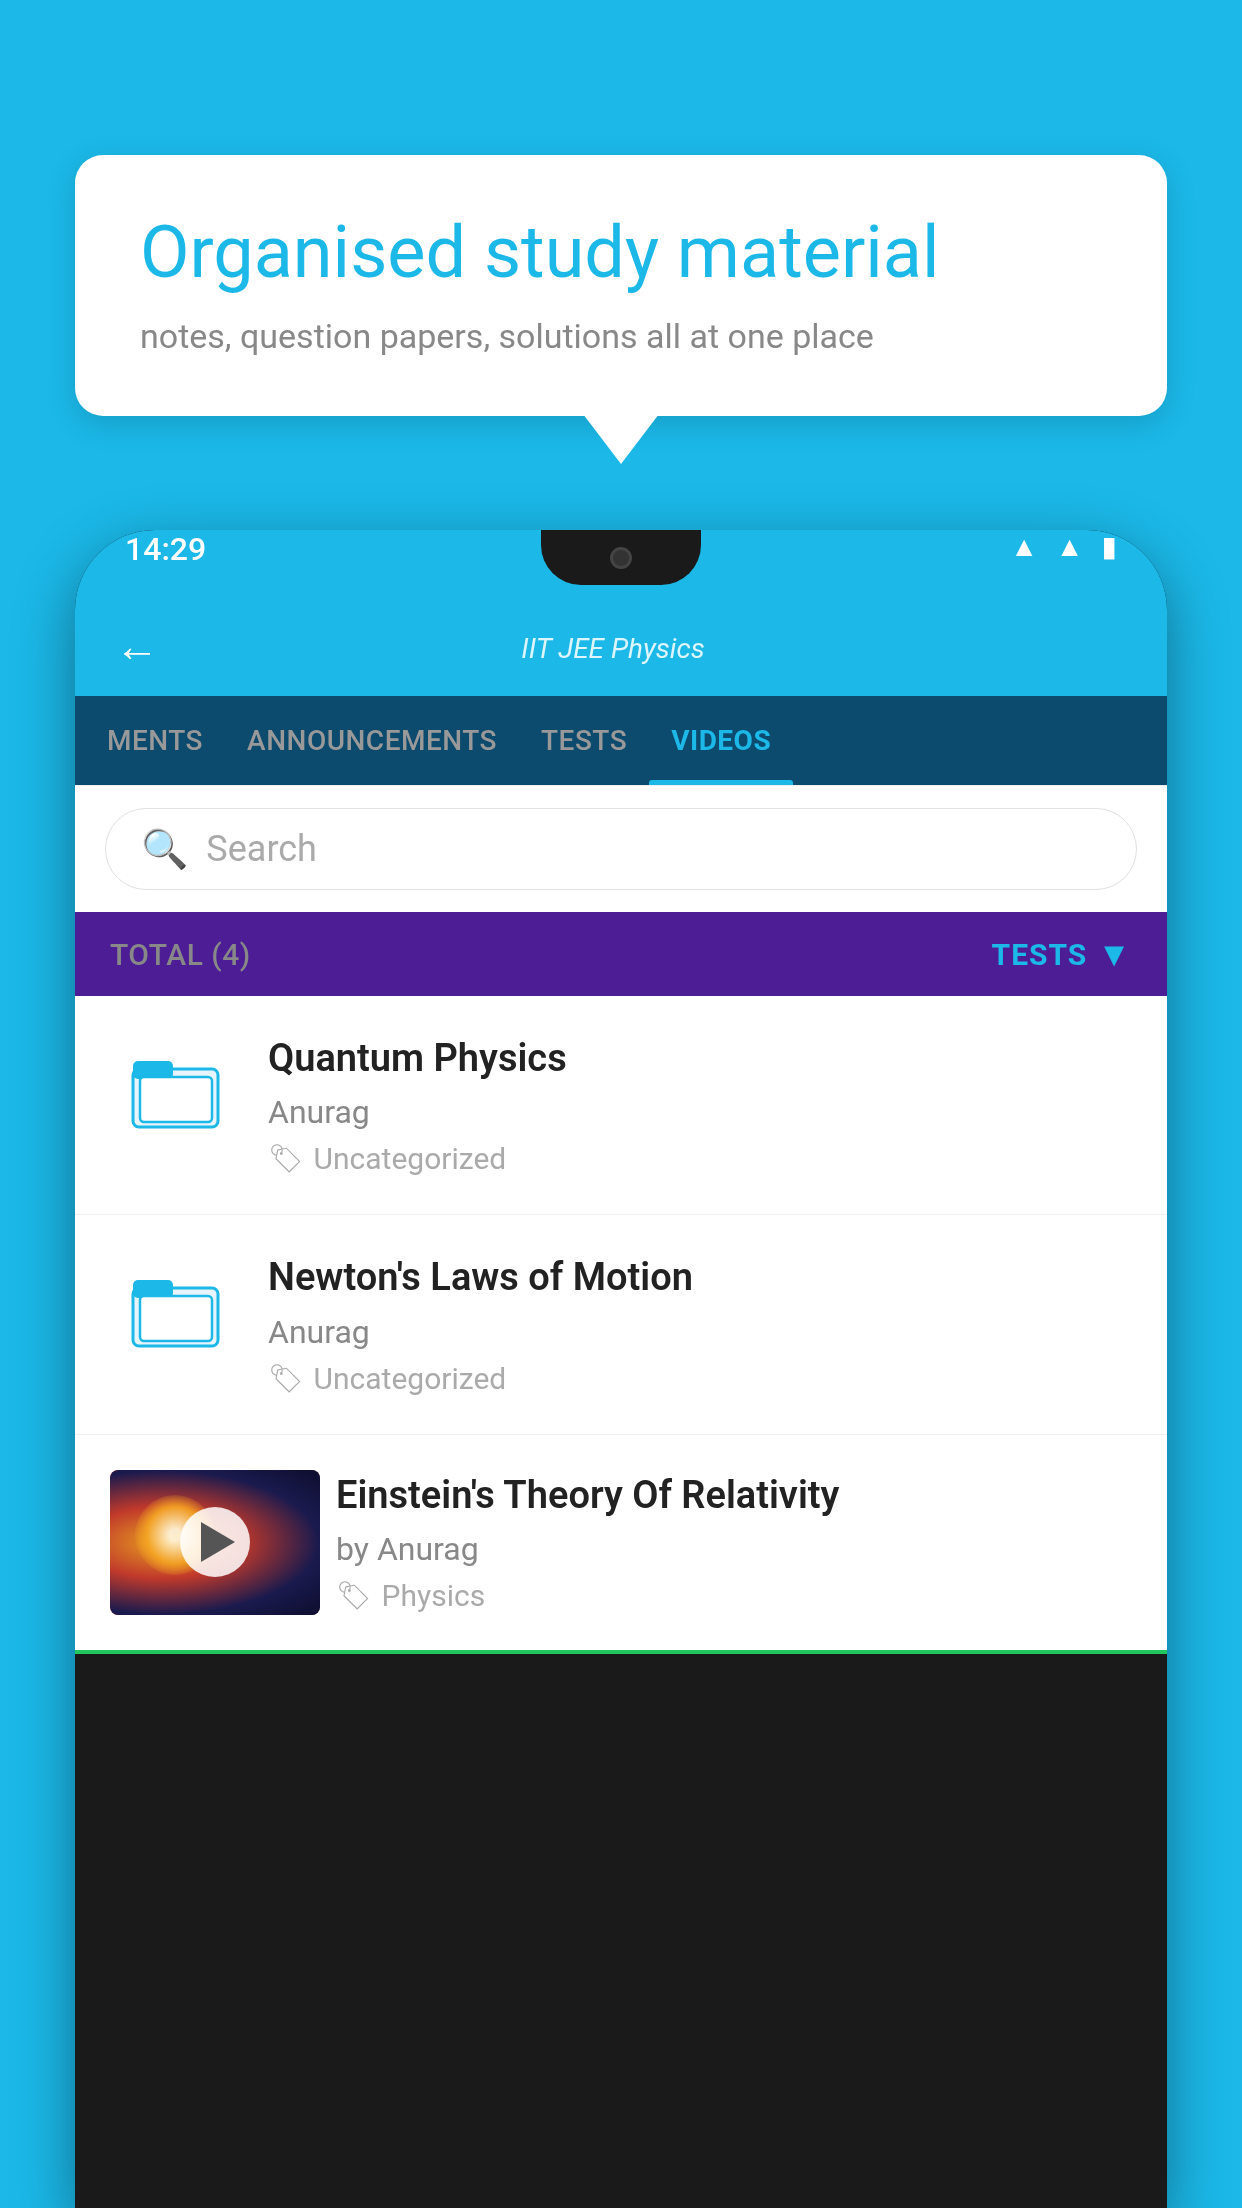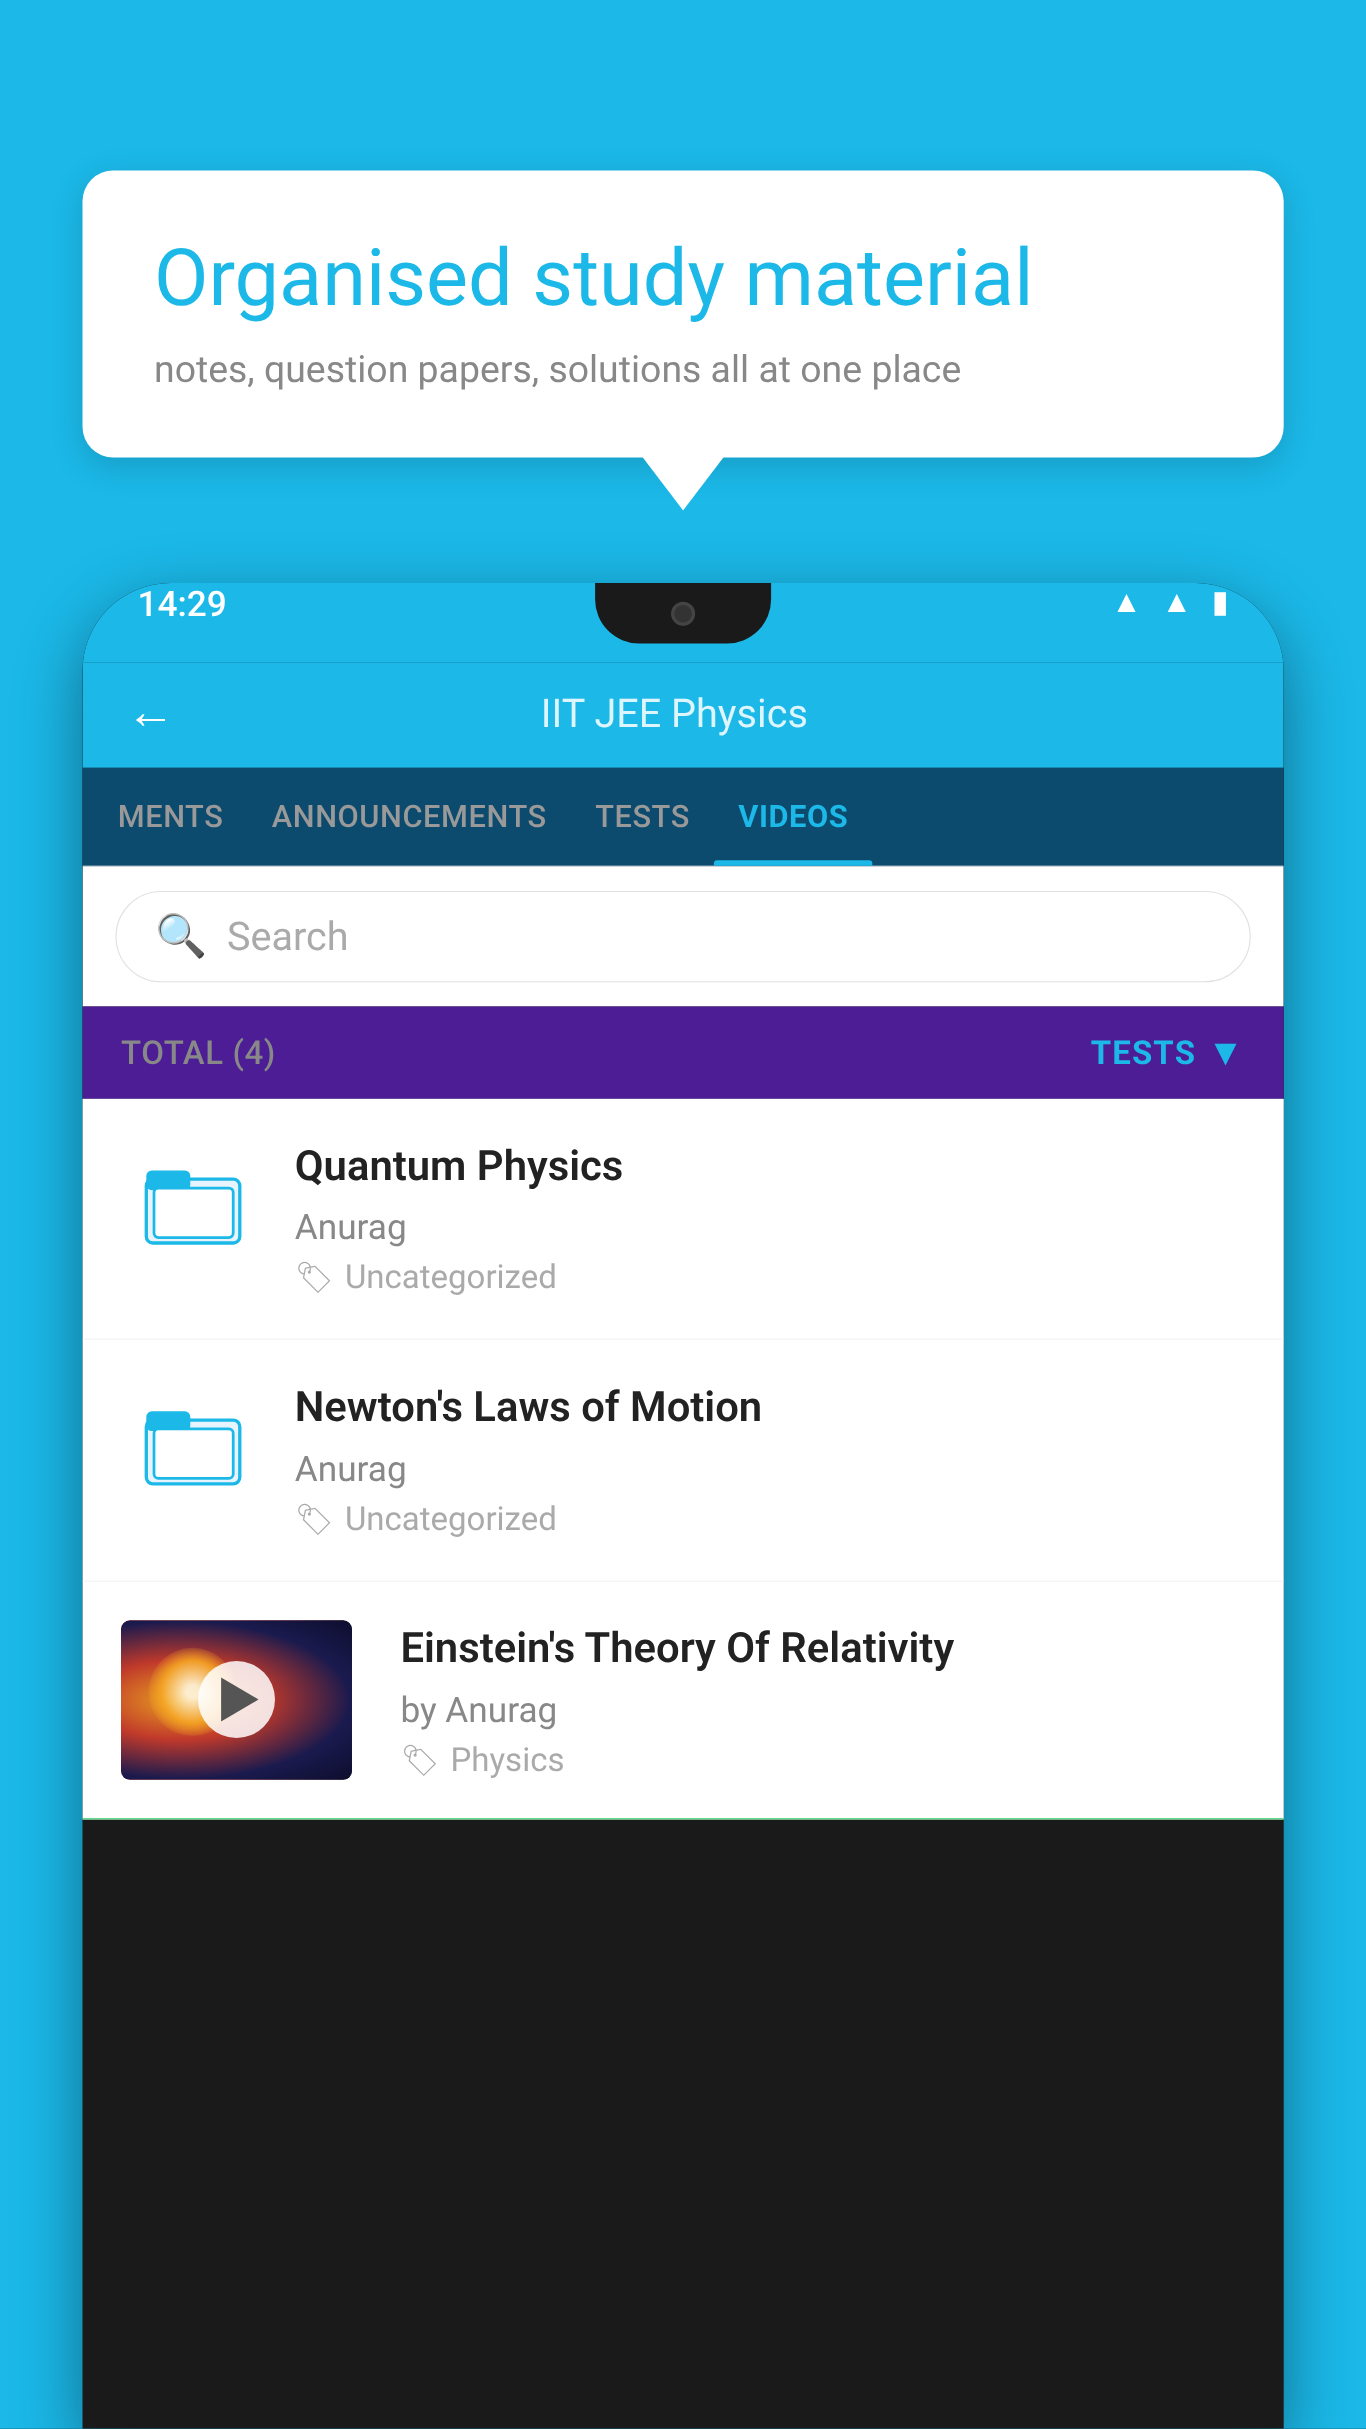--- a/index.html
+++ b/index.html
@@ -152,22 +152,23 @@
     }
 
     .top-bar-title {
       color: white;
       font-size: 44px;
       font-weight: 700;
     }
 
     .top-bar-tags {
       color: rgba(255,255,255,0.85);
-      font-size: 36px;
+      font-size: 28px;
       margin-top: 4px;
+      font-style: italic;
     }
 
     
     .tab-bar {
       background: #0c4a6e;
       display: flex;
       border-bottom: 1px solid #eee;
       padding: 0 10px;
     }
 
@@ -357,24 +358,24 @@
       width: 0;
       height: 0;
       border-top: 20px solid transparent;
       border-bottom: 20px solid transparent;
       border-left: 34px solid #555;
       margin-left: 6px;
     }
 
     .einstein-item {
       display: flex;
-      align-items: flex-end;
+      align-items: center;
       padding: 35px 35px;
-      border-bottom: 1px solid #22c55e;
-      gap: 44px;
+      border-bottom: 4px solid #22c55e;
+      gap: 16px;
       background: white;
     }
   </style>
 </head>
 <body>
 
 <div class="speech-bubble">
   <div class="bubble-title">Organised study material</div>
   <div class="bubble-subtitle">notes, question papers, solutions all at one place</div>
 </div>

